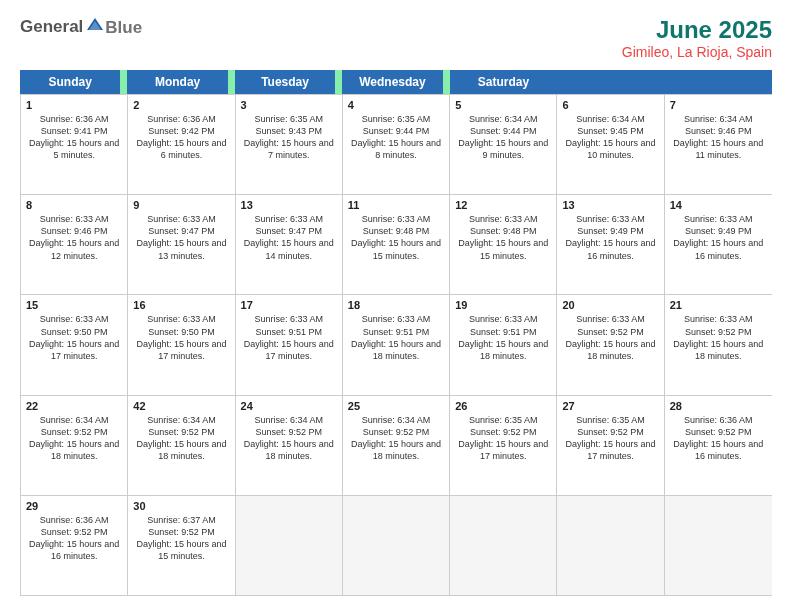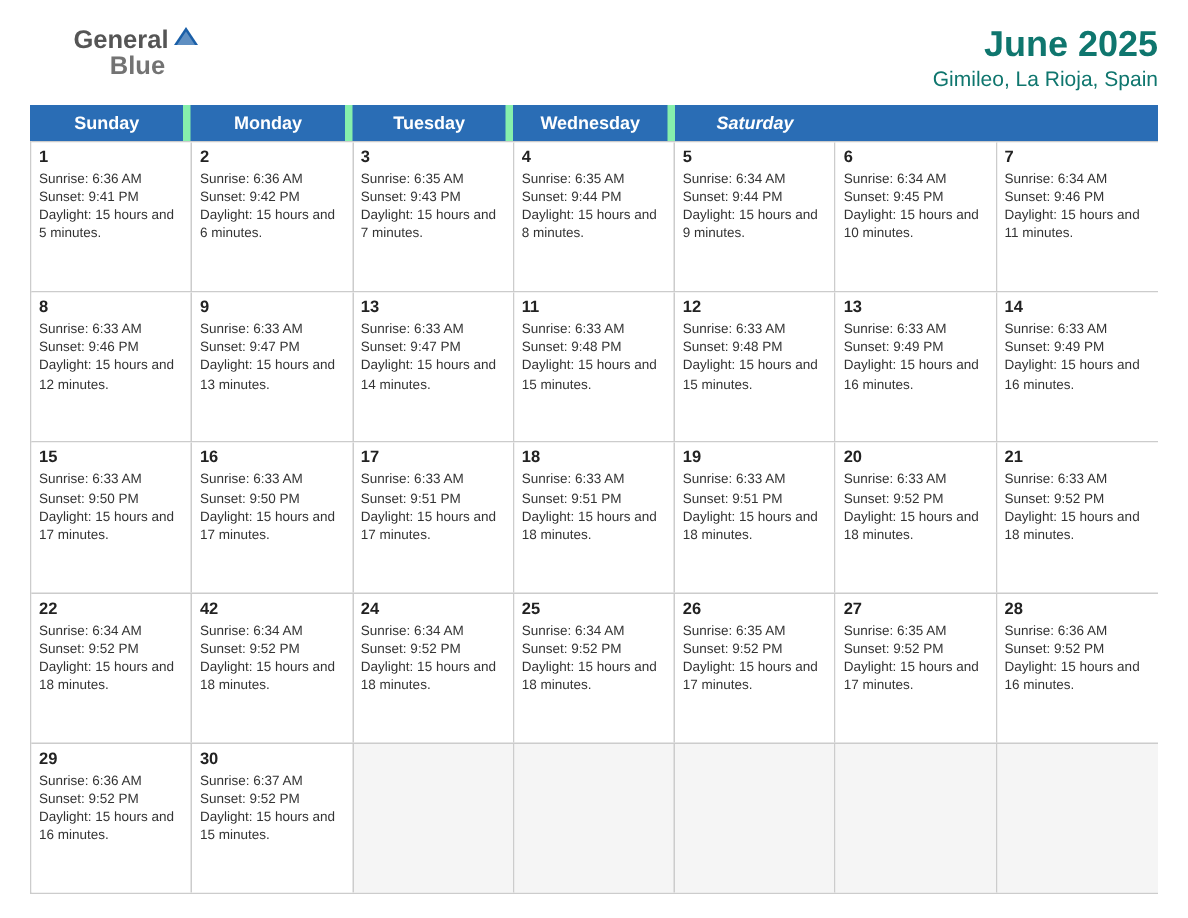--- a/index.html
+++ b/index.html
@@ -30,41 +30,41 @@
     .title-block {
       text-align: right;
     }
     .month-title {
       font-size: 24px;
       font-weight: bold;
       color: #0f766e;
     }
     .location-title {
       font-size: 14px;
-      color: #0f766e;
+      color: #ef4444;
     }
     .calendar {
       flex: 1;
       display: flex;
       flex-direction: column;
     }
     .cal-header-row {
       display: grid;
       grid-template-columns: repeat(7, 1fr);
       background: #2a6db5;
     }
     .cal-header-cell {
       color: #fff;
       font-size: 12px;
       font-weight: bold;
       text-align: center;
       padding: 5px 4px;
-      border-right: 5px solid #86efac;
-    }
-    .cal-header-cell:last-child { border-right: none; font-style: italic; }
+      border-right: 7px solid #86efac;
+    }
+    .cal-header-cell:last-child { border-right: none; }
     .cal-body {
       flex: 1;
       display: flex;
       flex-direction: column;
       border-left: 1px solid #ccc;
       border-bottom: 1px solid #ccc;
     }
     .cal-week {
       display: grid;
       grid-template-columns: repeat(7, 1fr);
@@ -85,29 +85,30 @@
     .day-num {
       font-size: 11px;
       font-weight: bold;
       color: #222;
       margin-bottom: 2px;
     }
     .day-info {
       font-size: 9px;
       color: #333;
       line-height: 1.35;
+      text-align: center;
     }
   </style>
 </head>
 <body>
 
 <div class="page">
   <div class="header">
     <div class="logo">
-      <div style="display:flex;flex-direction:column;align-items:center;margin-left:29px;">
+      <div style="display:flex;align-items:flex-end;">
         <div style="display:flex;align-items:center;">
           <span style="font-size:17px;font-weight:bold;color:#555;">General</span>
           <svg width="20" height="20" viewBox="0 0 20 20" style="margin-left:2px;margin-bottom:2px;">
             <polygon points="10,2 18,14 2,14" fill="#1a5fa8"></polygon>
             <polygon points="10,5 16,14 4,14" fill="#fff" opacity="0.3"></polygon>
           </svg>
         </div>
         <span style="font-size:17px;font-weight:bold;color:#737373;margin-top:-4px;">Blue</span>
       </div>
     </div>

